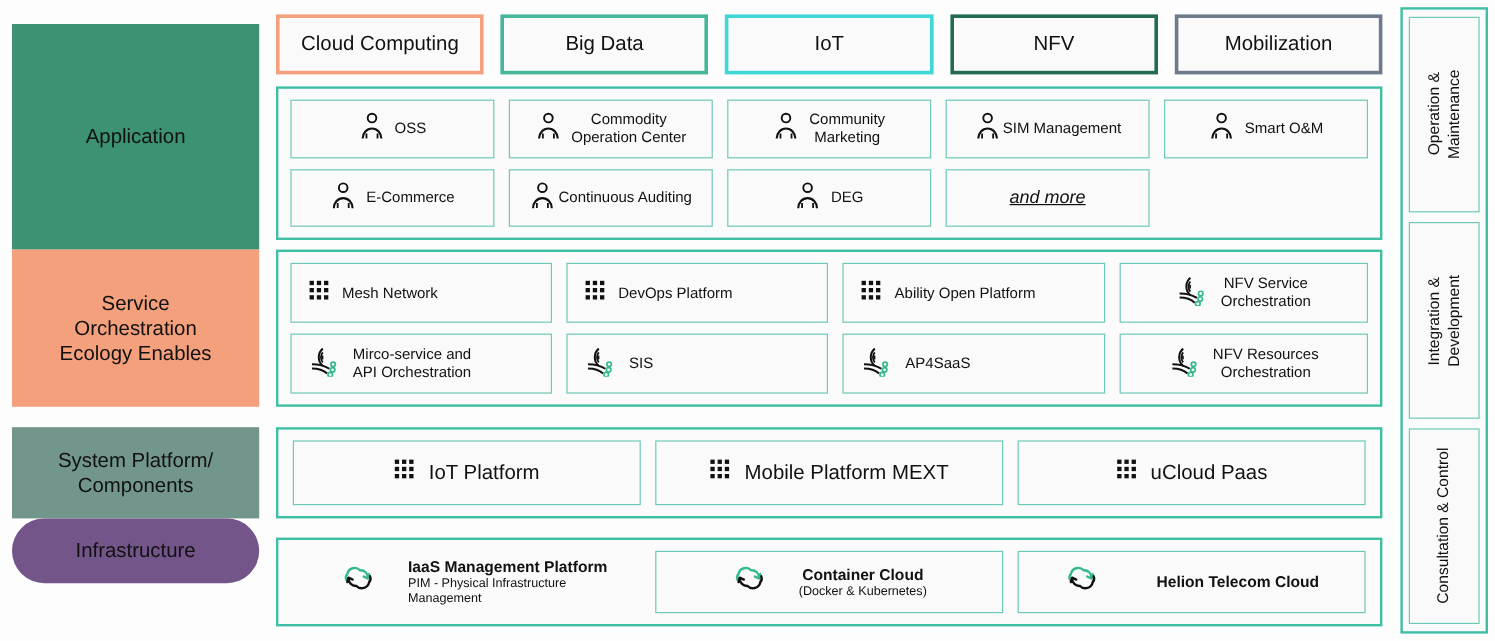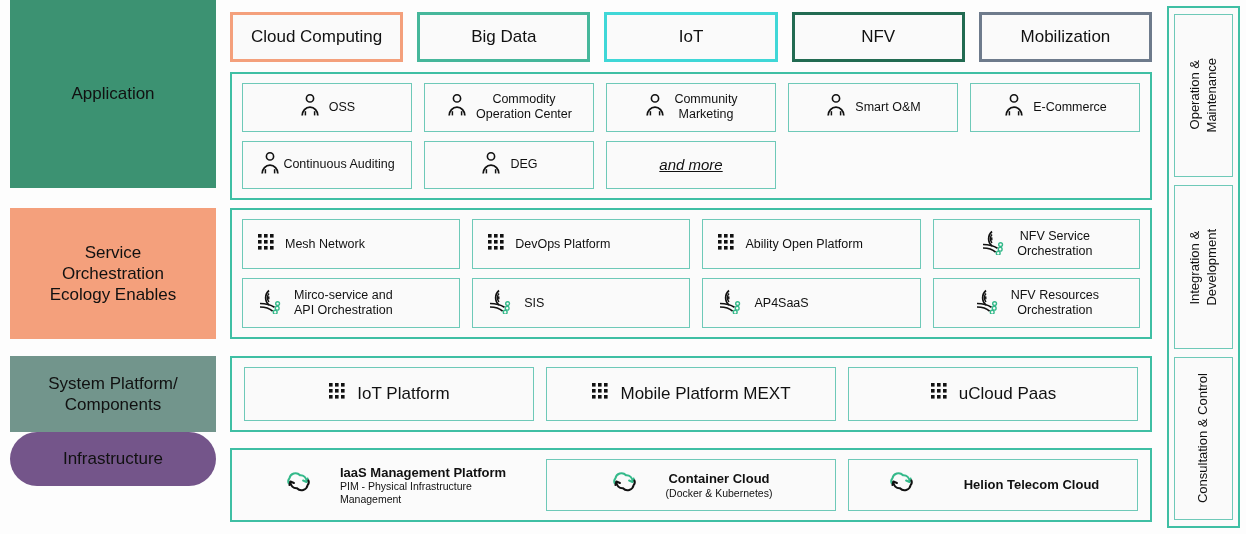--- a/index.html
+++ b/index.html
@@ -31,21 +31,21 @@
     box-sizing: border-box;
     display: flex;
     align-items: center;
     justify-content: center;
     text-align: center;
     font-size: 17px;
     line-height: 1.25;
     color: #111;
     width: 206px;
   }
-  #label-application      { top: 0;  height: 188px; background: #3c9272; }
+  #label-application      { top: 20px;  height: 188px; background: #3c9272; }
   #label-service          { top: 208px; height: 131px; background: #f4a07c; }
   #label-system           { top: 356px; height: 76px;  background: #72958c; }
   #label-infrastructure   { top: 432px; height: 54px;  background: #74558a; border-radius: 30px; }
 
   
   #tag-row {
     position: absolute;
     left: 230px; top: 12px;
     width: 922px; height: 50px;
     display: flex;
@@ -225,20 +225,29 @@
         <div class="cell">
           <span class="icon"><svg width="22" height="24" viewBox="0 0 22 24">
               <circle cx="11" cy="5.4" r="3.6" fill="none" stroke="#111" stroke-width="1.6"></circle>
               <path d="M3.2 22.5 A7.8 8.4 0 0 1 18.8 22.5" fill="none" stroke="#111" stroke-width="1.8"></path>
               <line x1="6.4" y1="18.2" x2="6.4" y2="22.4" stroke="#111" stroke-width="1.5"></line>
               <line x1="15.6" y1="18.2" x2="15.6" y2="22.4" stroke="#111" stroke-width="1.5"></line>
             </svg></span>
           <span class="lbl">Community
 Marketing</span>
         </div>
+        <div class="cell tight">
+          <span class="icon"><svg width="22" height="24" viewBox="0 0 22 24">
+              <circle cx="11" cy="5.4" r="3.6" fill="none" stroke="#111" stroke-width="1.6"></circle>
+              <path d="M3.2 22.5 A7.8 8.4 0 0 1 18.8 22.5" fill="none" stroke="#111" stroke-width="1.8"></path>
+              <line x1="6.4" y1="18.2" x2="6.4" y2="22.4" stroke="#111" stroke-width="1.5"></line>
+              <line x1="15.6" y1="18.2" x2="15.6" y2="22.4" stroke="#111" stroke-width="1.5"></line>
+            </svg></span>
+          <span class="lbl">SIM Management</span>
+        </div>
         <div class="cell">
           <span class="icon"><svg width="22" height="24" viewBox="0 0 22 24">
               <circle cx="11" cy="5.4" r="3.6" fill="none" stroke="#111" stroke-width="1.6"></circle>
               <path d="M3.2 22.5 A7.8 8.4 0 0 1 18.8 22.5" fill="none" stroke="#111" stroke-width="1.8"></path>
               <line x1="6.4" y1="18.2" x2="6.4" y2="22.4" stroke="#111" stroke-width="1.5"></line>
               <line x1="15.6" y1="18.2" x2="15.6" y2="22.4" stroke="#111" stroke-width="1.5"></line>
             </svg></span>
           <span class="lbl">Smart O&amp;M</span>
         </div>
         <div class="cell">

